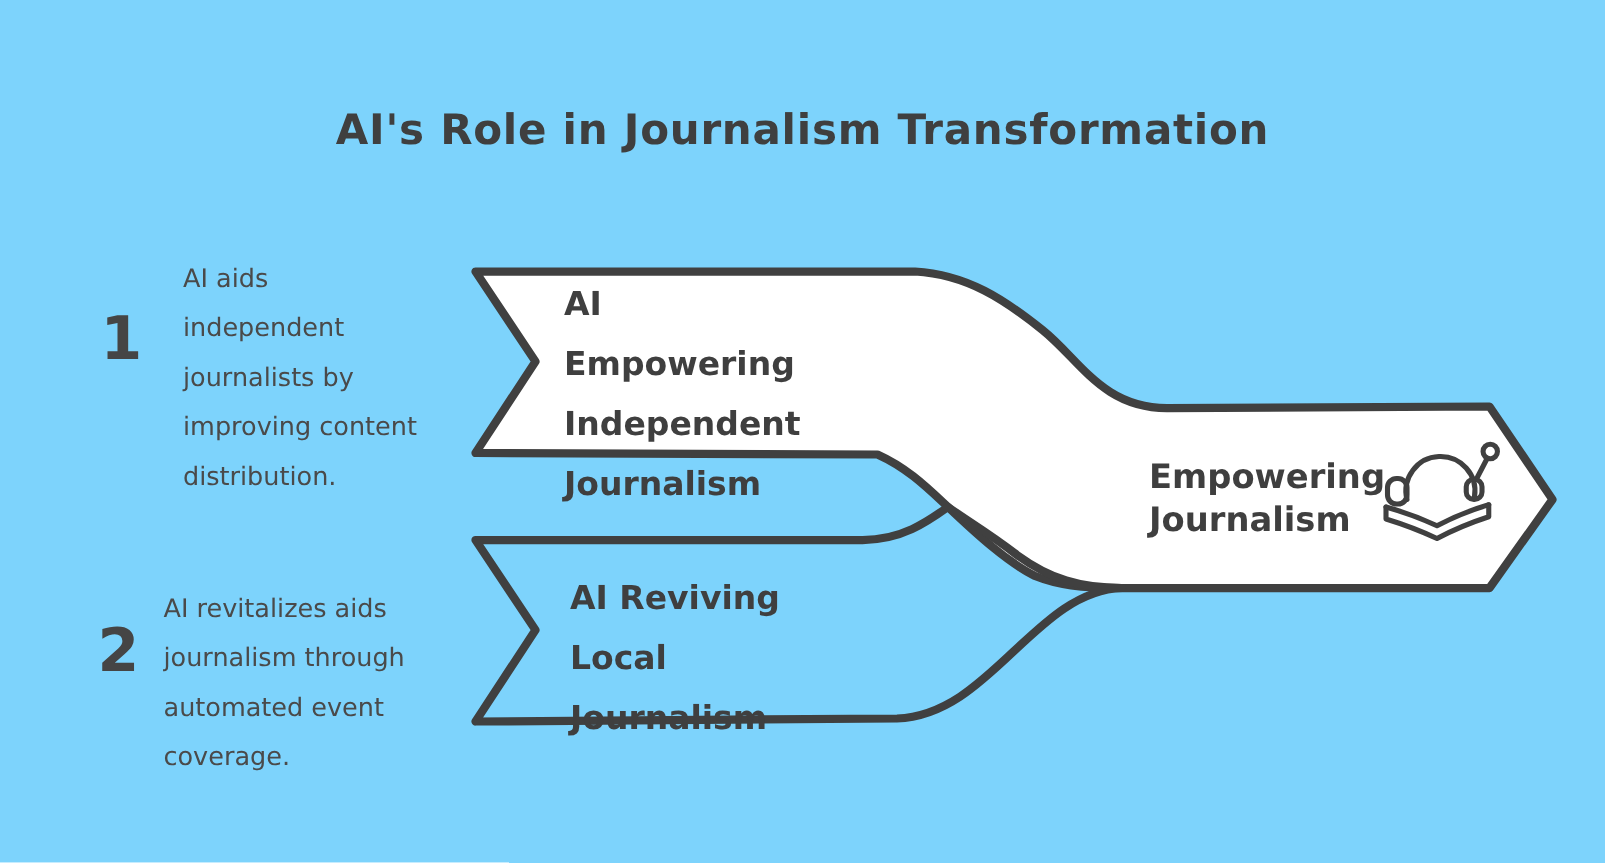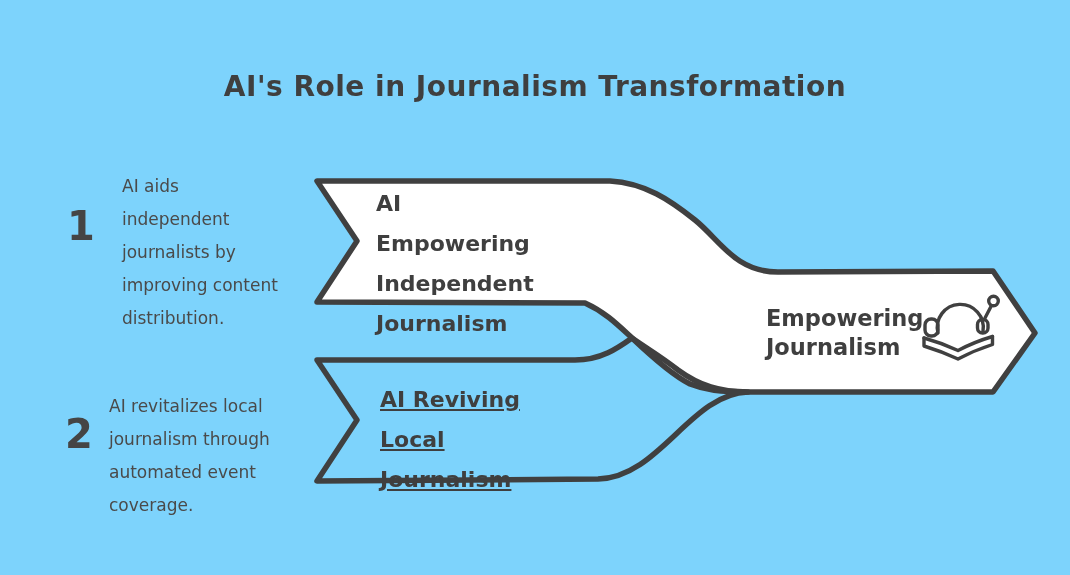--- a/index.html
+++ b/index.html
@@ -53,21 +53,21 @@
   .step-desc.d2 { left: 109px; top: 390px; width: 200px; }
   .banner-label {
     position: absolute;
     font-size: 22px;
     font-weight: 700;
     line-height: 40px;
     color: #3f3f3f;
     white-space: pre-line;
   }
   .banner-label.b1 { left: 376px; top: 184px; }
-  .banner-label.b2 { left: 380px; top: 380px; text-decoration: underline; }
+  .banner-label.b2 { left: 380px; top: 380px; }
   .result-label {
     position: absolute;
     left: 766px;
     top: 304px;
     font-size: 22.5px;
     font-weight: 700;
     line-height: 28.5px;
     color: #3f3f3f;
     white-space: pre-line;
   }
@@ -111,21 +111,21 @@
   <div class="title">AI's Role in Journalism Transformation</div>
 
   <div class="step-number n1">1</div>
   <div class="step-desc d1">AI aids
 independent
 journalists by
 improving content
 distribution.</div>
 
   <div class="step-number n2">2</div>
-  <div class="step-desc d2">AI revitalizes local
+  <div class="step-desc d2">AI revitalizes aids
 journalism through
 automated event
 coverage.</div>
 
   <div class="banner-label b1">AI
 Empowering
 Independent
 Journalism</div>
   <div class="banner-label b2">AI Reviving
 Local

